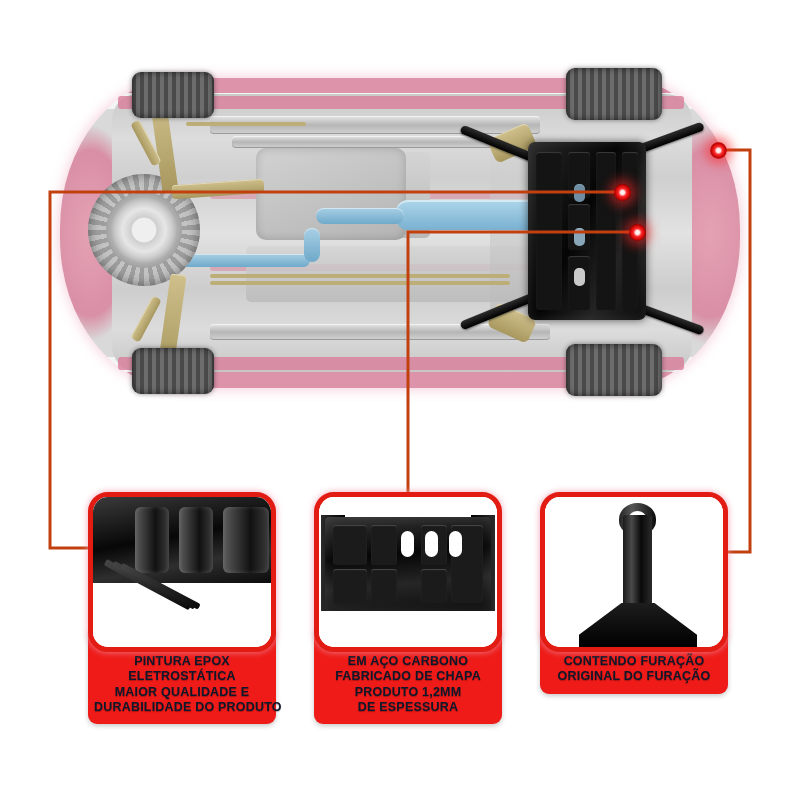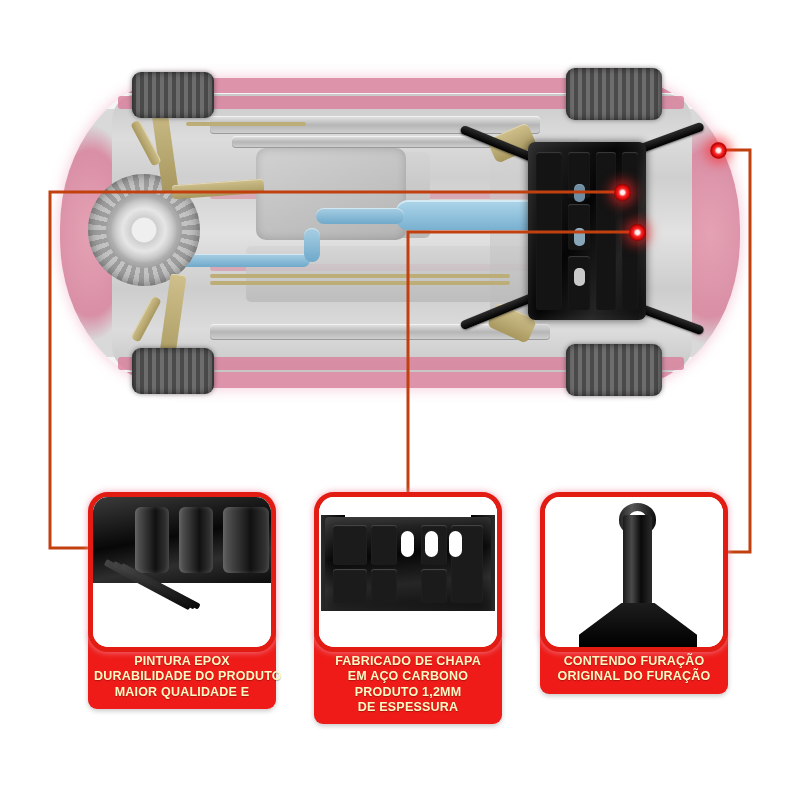--- a/index.html
+++ b/index.html
@@ -71,21 +71,21 @@
 
   
   .card{position:absolute;width:188px;}
   .card .photo{
     position:relative;height:150px;background:#ffffff;
     border:5px solid #e21b13;border-radius:20px;overflow:hidden;
     box-shadow:0 0 7px rgba(240,150,170,.85);
   }
   .card .caption{
     margin-top:-22px;padding:24px 6px 9px;background:#ee1b18;
-    border-radius:0 0 9px 9px;color:#fef9c3;text-align:center;
+    border-radius:0 0 9px 9px;color:#0f172a;text-align:center;
     font-weight:bold;font-size:12.5px;line-height:1.22;letter-spacing:.2px;
     text-shadow:0 1px 1px rgba(0,0,0,.28);
     box-shadow:0 2px 5px rgba(0,0,0,.22);
   }
   .card .caption div{white-space:nowrap;}
 
   
   .art1{position:absolute;inset:0;background:#fff;}
   .art1 .blk{position:absolute;left:0;top:0;width:188px;height:86px;
     background:linear-gradient(170deg,#3b3b3b,#070707 45%,#2e2e2e 70%,#0a0a0a);}
@@ -204,22 +204,23 @@
         <div class="rib" style="left:42px;"></div>
         <div class="rib" style="left:86px;"></div>
         <div class="rib" style="left:130px;width:46px;"></div>
         <div class="edge" style="left:14px;top:62px;width:96px;height:7px;"></div>
         <div class="edge" style="left:22px;top:64px;width:92px;height:6px;"></div>
         <div class="edge" style="left:30px;top:66px;width:88px;height:6px;"></div>
       </div>
     </div>
     <div class="caption">
       <div>PINTURA EPOX</div>
+      <div>ELETROSTÁTICA</div>
+      <div>MAIOR QUALIDADE E</div>
       <div>DURABILIDADE DO PRODUTO</div>
-      <div>MAIOR QUALIDADE E</div>
     </div>
   </div>
 
   <div class="card" style="left:314px;top:492px;">
     <div class="photo">
       <div class="art2">
         <div class="wing" style="left:2px;top:18px;"></div>
         <div class="wing" style="left:152px;top:18px;background:linear-gradient(270deg,#2b2b2b,#000);"></div>
         <div class="plate">
           <div class="cell" style="left:8px;top:8px;width:34px;height:40px;"></div>
@@ -229,22 +230,22 @@
           <div class="cell" style="left:96px;top:8px;width:26px;height:40px;"></div>
           <div class="cell" style="left:96px;top:52px;width:26px;height:34px;"></div>
           <div class="cell" style="left:126px;top:8px;width:32px;height:78px;"></div>
           <div class="slot" style="left:76px;top:14px;width:13px;height:26px;"></div>
           <div class="slot" style="left:100px;top:14px;width:13px;height:26px;"></div>
           <div class="slot" style="left:124px;top:14px;width:13px;height:26px;"></div>
         </div>
       </div>
     </div>
     <div class="caption">
+      <div>EM AÇO CARBONO</div>
       <div>FABRICADO DE CHAPA</div>
-      <div>EM AÇO CARBONO</div>
       <div>PRODUTO 1,2MM</div>
       <div>DE ESPESSURA</div>
     </div>
   </div>
 
   <div class="card" style="left:540px;top:492px;">
     <div class="photo">
       <div class="art3">
         <div class="ring"></div>
         <div class="stem"></div>

